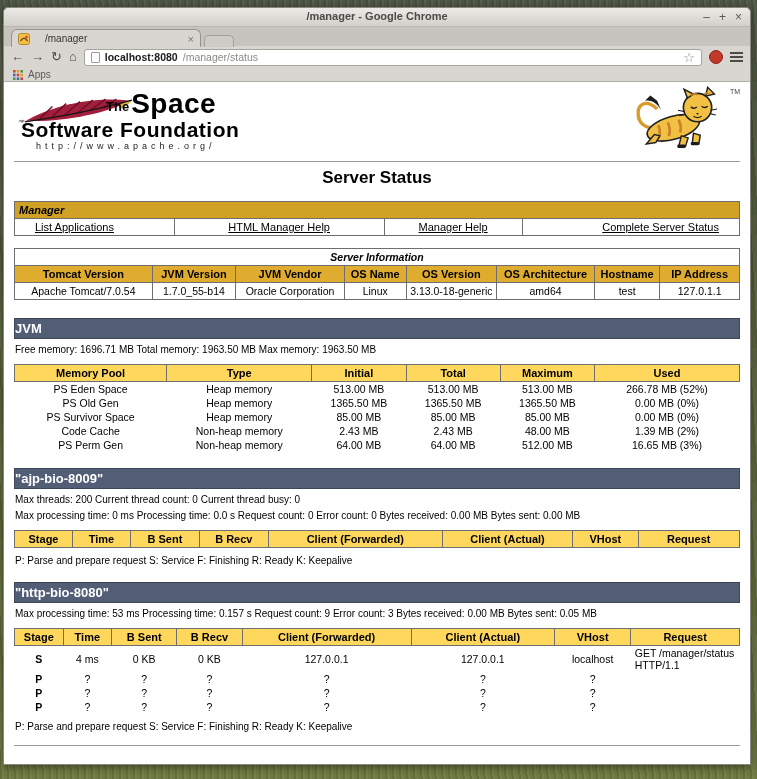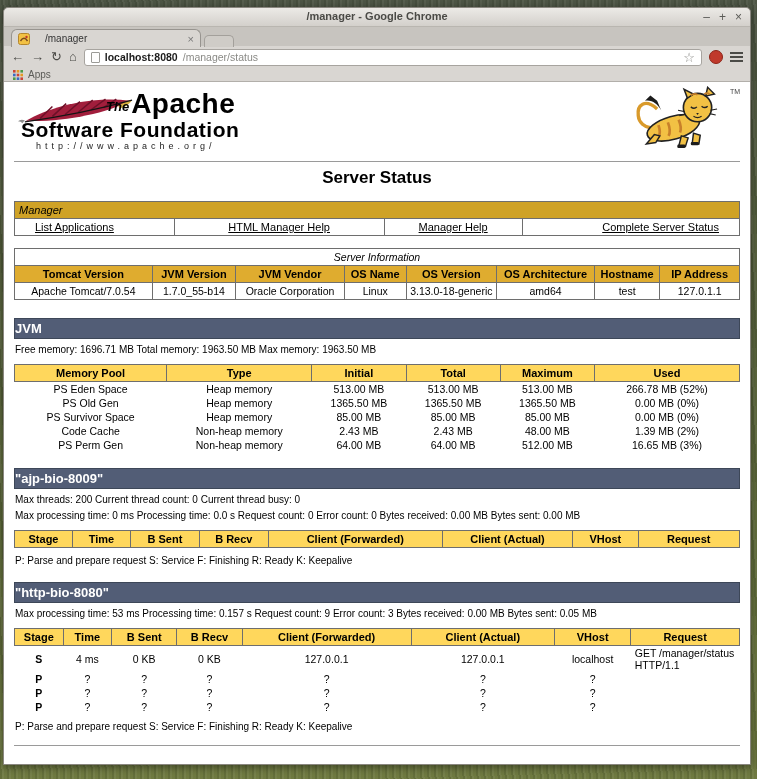--- a/index.html
+++ b/index.html
@@ -52,33 +52,33 @@
   .menu { display:flex; flex-direction:column; gap:2px; }
   .menu i { display:block; width:13px; height:2px; background:#4b4b47; }
   
   .bookmarks { height:14px; flex:0 0 14px; background:#D9D6D2; border-bottom:1px solid #b2afaa; display:flex; align-items:center; gap:5px; padding-left:9px; }
   .bookmarks .blabel { font-size:10px; color:#5b5b57; }
   
   .page { flex:1; background:#fff; padding:4px 10px 0 10px; overflow:hidden; color:#000; }
   .masthead { position:relative; height:66px; margin-top:2px; }
   .feather { position:absolute; left:4px; top:4px; width:118px; height:38px; }
   .logo-line1 { position:absolute; left:92px; top:0px; white-space:nowrap; }
-  .logo-the { font-size:13px; font-weight:bold; position:relative; top:-2px; margin-right:2px;font-style:italic; }
+  .logo-the { font-size:13px; font-weight:bold; position:relative; top:-2px; margin-right:2px; }
   .logo-apache { font-size:28px; font-weight:bold; letter-spacing:0.5px; }
   .logo-line2 { position:absolute; left:7px; top:30px; font-size:21px; font-weight:bold; letter-spacing:0.5px; }
   .logo-url { position:absolute; left:22px; top:53px; font-size:9px; letter-spacing:4px; color:#1d1d1d; }
   .tomcat { position:absolute; right:16px; top:-2px; width:92px; height:64px; }
   .tm { position:absolute; right:0px; top:0px; font-size:7px; color:#444; }
   hr.rule { border:none; border-top:1px solid #9a9a9a; margin:7px 0 5px 0; }
   h1.pagetitle { text-align:center; font-size:17px; font-weight:bold; margin:6px 0 13px 0; }
   
   table { width:100%; border-collapse:collapse; table-layout:fixed; }
   .bordered td, .bordered th { border:1px solid #6e6e6e; }
   .titlerow td {
-    background:#CFA226; font-size:11px; font-weight:normal; font-style:italic; text-align:left;
+    background:#CFA226; font-size:11px; font-weight:bold; font-style:italic; text-align:left;
     padding:2px 4px; border:1px solid #6e6e6e;
   }
   .mgr-table { margin-bottom:12px; }
   .mgr-table td.link-cell { padding:2px 20px; font-size:11px; background:#fff; }
   .mgr-table a { color:#000; text-decoration:underline; cursor:pointer; }
   .al { text-align:left; } .ac { text-align:center; } .ar { text-align:right; }
   .si-table { margin-bottom:18px; }
   .si-table th { background:#DFAC2F; font-size:11px; font-weight:bold; padding:2px; }
   .si-table td { background:#fff; font-size:10.5px; text-align:center; padding:2px; }
   .section-bar {
@@ -162,21 +162,21 @@
 
     <div class="masthead">
       <svg class="feather" viewBox="0 0 240 70">
         <path d="M14 54 q-9 -3 -14 2 q6 0 9 4 q3 -4 5 -6 Z" fill="#8f8f8f"></path>
         <path d="M16 55 C 65 26 150 4 228 14 C 180 40 90 58 16 55 Z" fill="#A11E3C"></path>
         <path d="M45 50 L70 26 M70 46 L98 20 M96 42 L126 16 M122 38 L152 13 M148 33 L178 11 M174 28 L200 11" stroke="#6d1028" stroke-width="3" fill="none"></path>
         <path d="M204 24 C 214 18 224 14 232 13 C 226 22 216 28 206 30 Z" fill="#D9B23F"></path>
         <path d="M14 57 C 80 48 170 30 232 13" stroke="#141414" stroke-width="2.4" fill="none"></path>
       </svg>
       <div class="logo-line1">
-        <span class="logo-the">The</span><span class="logo-apache">Apache</span>
+        <span class="logo-the">The</span><span class="logo-apache">Space</span>
       </div>
       <div class="logo-line2">Software Foundation</div>
       <div class="logo-url">http://www.apache.org/</div>
       <svg class="tomcat" viewBox="0 0 130 95">
         <path d="M34 34 C 16 18 4 28 6 44 C 7 55 16 61 24 62" fill="none" stroke="#D99A2B" stroke-width="5"></path>
         <path d="M40 36 C 34 26 26 20 16 22 L24 14 L34 22 Z" fill="#1c1c1c"></path>
         <ellipse cx="58" cy="62" rx="40" ry="17" transform="rotate(-16 58 62)" fill="#F2C144" stroke="#222" stroke-width="2.4"></ellipse>
         <path d="M36 58 q4 12 0 18 M50 54 q5 13 1 20 M66 50 q5 12 2 19" stroke="#C8802A" stroke-width="4" fill="none"></path>
         <path d="M30 72 l-12 14 l14 -2 l6 -10 Z" fill="#F2C144" stroke="#222" stroke-width="2.2"></path>
         <path d="M70 74 l-4 16 l10 0 l4 -13 Z" fill="#F2C144" stroke="#222" stroke-width="2.2"></path>

